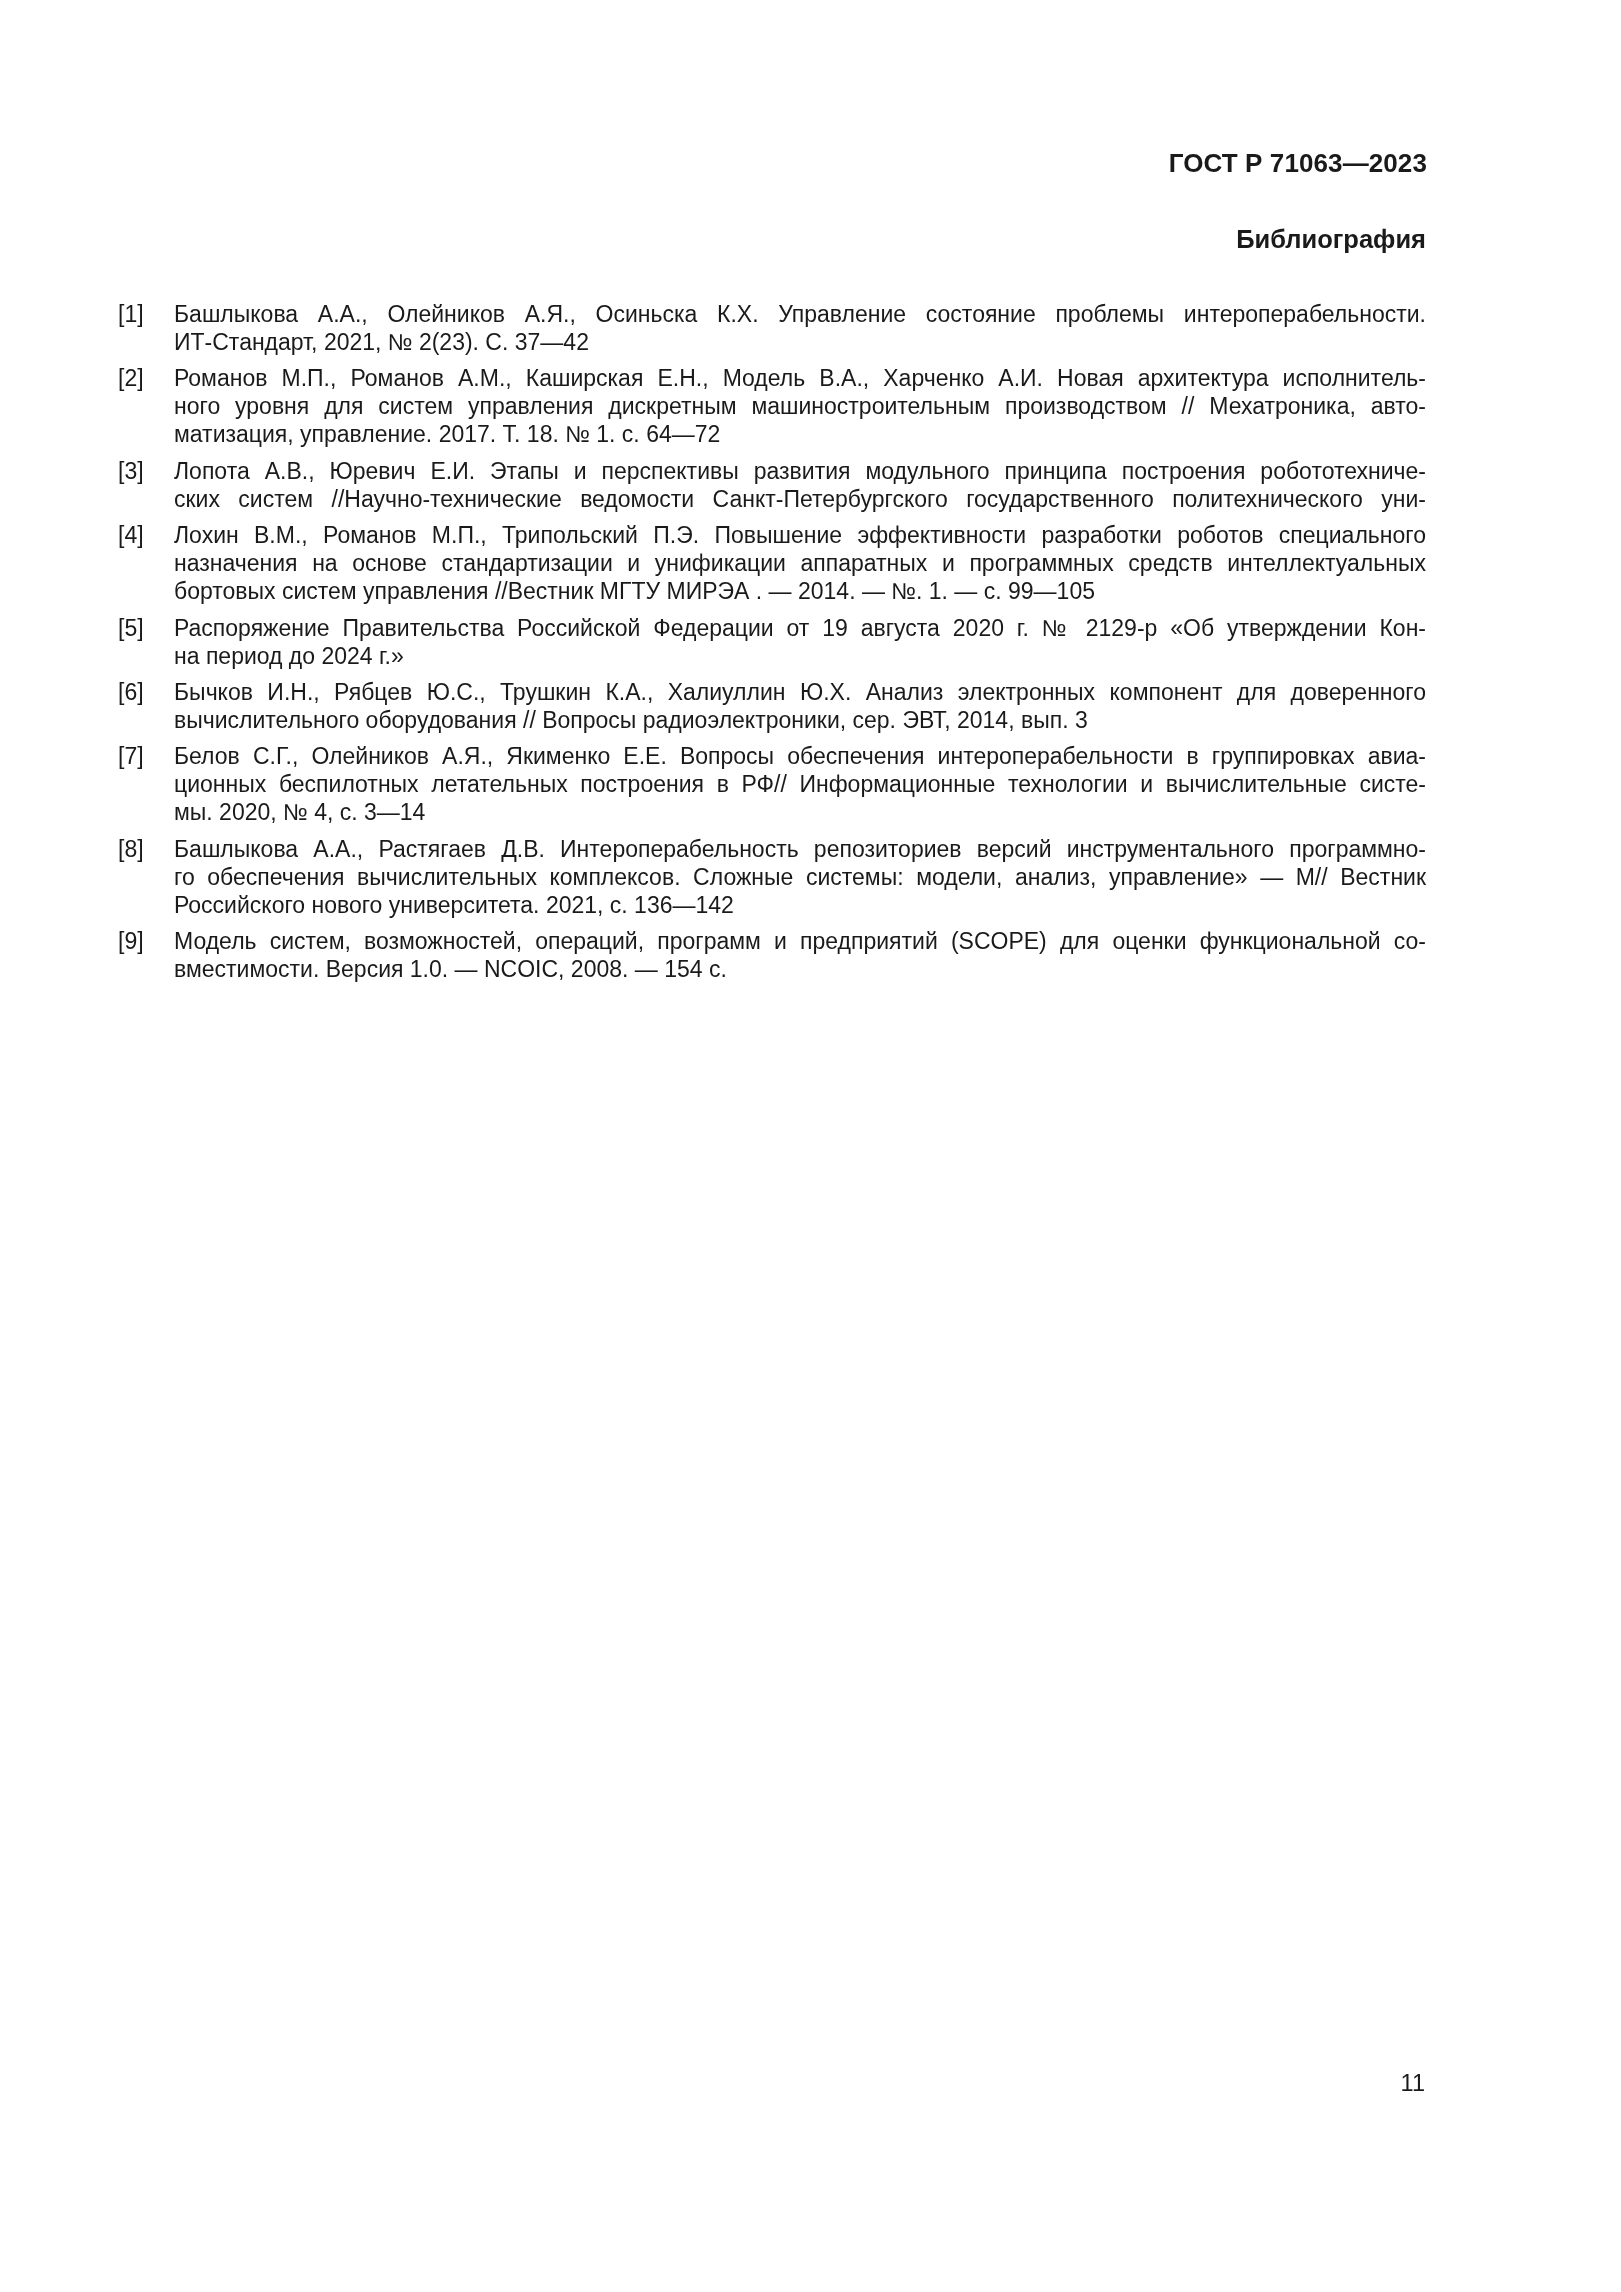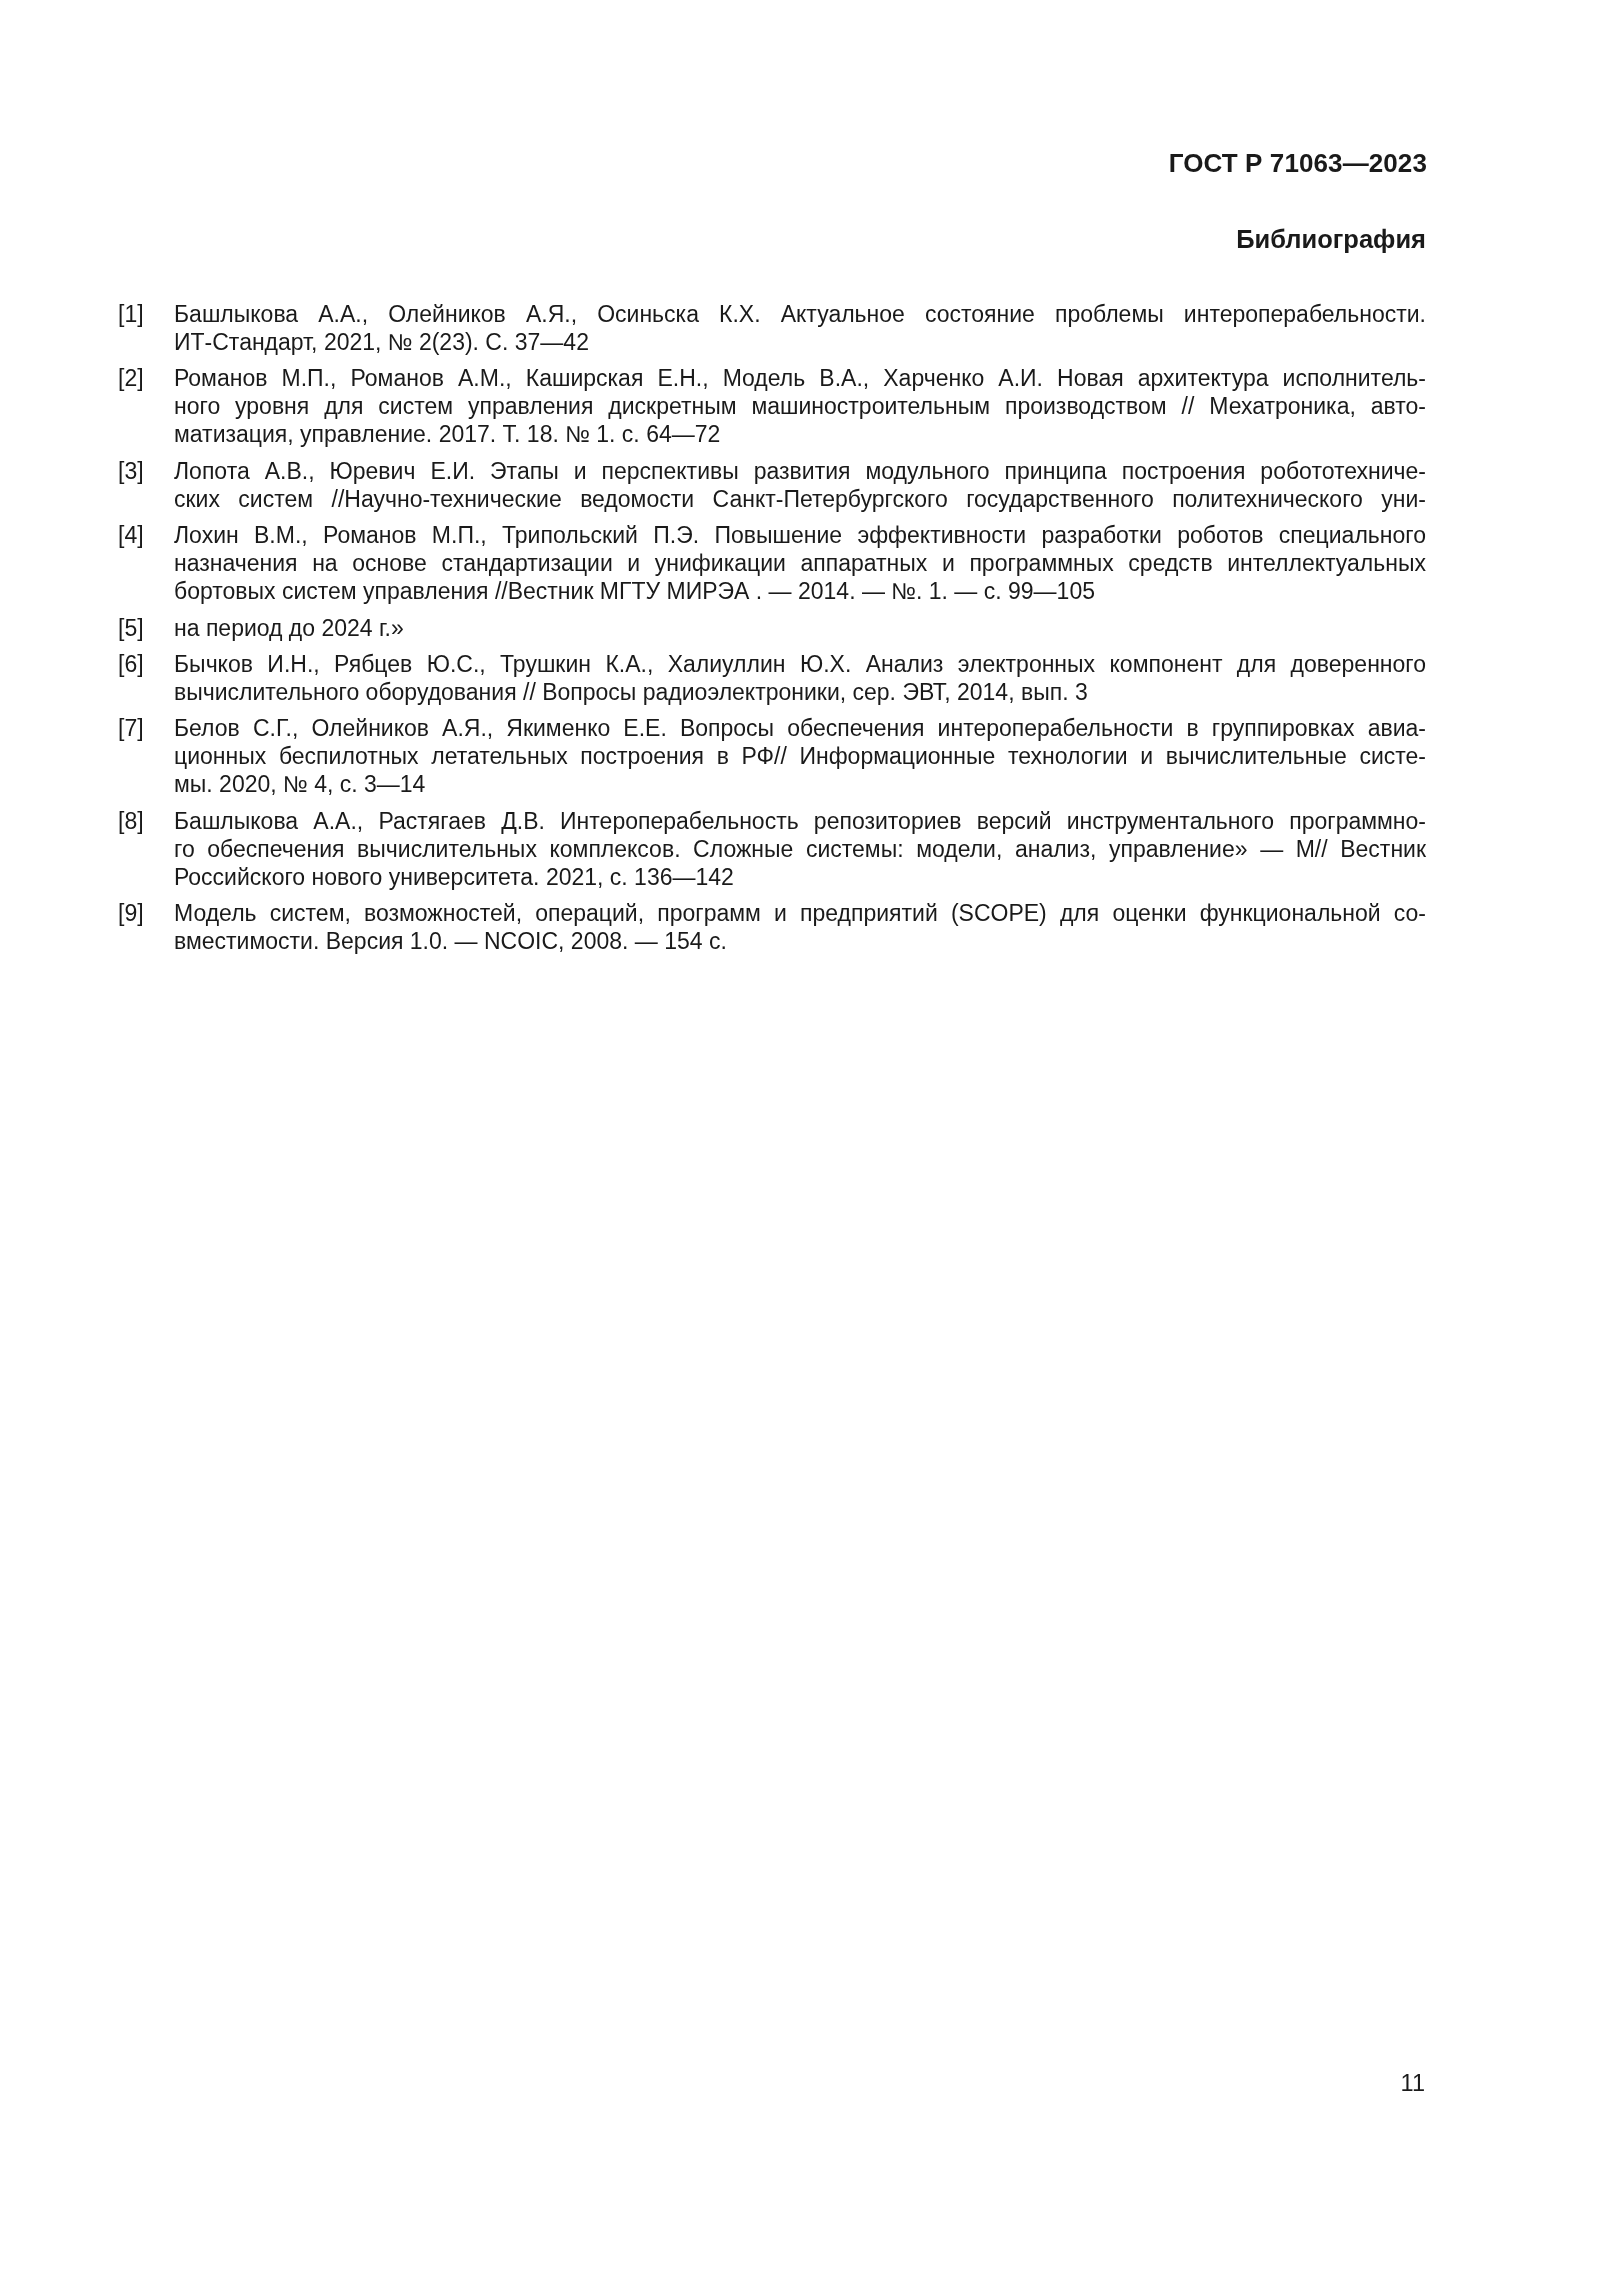--- a/index.html
+++ b/index.html
@@ -79,21 +79,21 @@
 </head>
 <body>
 
 <div class="doc-code">ГОСТ Р 71063—2023</div>
 
 <div class="bib-heading">Библиография</div>
 
 <ol class="bib-list">
   <li class="bib-entry">
     <span class="bib-num">[1]</span>
-    <span class="bib-line">Башлыкова А.А., Олейников А.Я., Осиньска К.Х. Актуальное состояние проблемы интероперабельности.</span>
+    <span class="bib-line">Башлыкова А.А., Олейников А.Я., Осиньска К.Х. Управление состояние проблемы интероперабельности.</span>
     <span class="bib-line last">ИТ-Стандарт, 2021, № 2(23). С. 37—42</span>
   </li>
   <li class="bib-entry">
     <span class="bib-num">[2]</span>
     <span class="bib-line">Романов М.П., Романов А.М., Каширская Е.Н., Модель В.А., Харченко А.И. Новая архитектура исполнитель-</span>
     <span class="bib-line">ного уровня для систем управления дискретным машиностроительным производством // Мехатроника, авто-</span>
     <span class="bib-line last">матизация, управление. 2017. Т. 18. № 1. с. 64—72</span>
   </li>
   <li class="bib-entry">
     <span class="bib-num">[3]</span>
@@ -101,20 +101,21 @@
     <span class="bib-line">ских систем //Научно-технические ведомости Санкт-Петербургского государственного политехнического уни-</span>
   </li>
   <li class="bib-entry">
     <span class="bib-num">[4]</span>
     <span class="bib-line">Лохин В.М., Романов М.П., Трипольский П.Э. Повышение эффективности разработки роботов специального</span>
     <span class="bib-line">назначения на основе стандартизации и унификации аппаратных и программных средств интеллектуальных</span>
     <span class="bib-line last">бортовых систем управления //Вестник МГТУ МИРЭА . — 2014. — №. 1. — с. 99—105</span>
   </li>
   <li class="bib-entry">
     <span class="bib-num">[5]</span>
+    <span class="bib-line">Распоряжение Правительства Российской Федерации от 19 августа 2020 г. № 2129-р «Об утверждении Кон-</span>
     <span class="bib-line last">на период до 2024 г.»</span>
   </li>
   <li class="bib-entry">
     <span class="bib-num">[6]</span>
     <span class="bib-line">Бычков И.Н., Рябцев Ю.С., Трушкин К.А., Халиуллин Ю.Х. Анализ электронных компонент для доверенного</span>
     <span class="bib-line last">вычислительного оборудования // Вопросы радиоэлектроники, сер. ЭВТ, 2014, вып. 3</span>
   </li>
   <li class="bib-entry">
     <span class="bib-num">[7]</span>
     <span class="bib-line">Белов С.Г., Олейников А.Я., Якименко Е.Е. Вопросы обеспечения интероперабельности в группировках авиа-</span>

